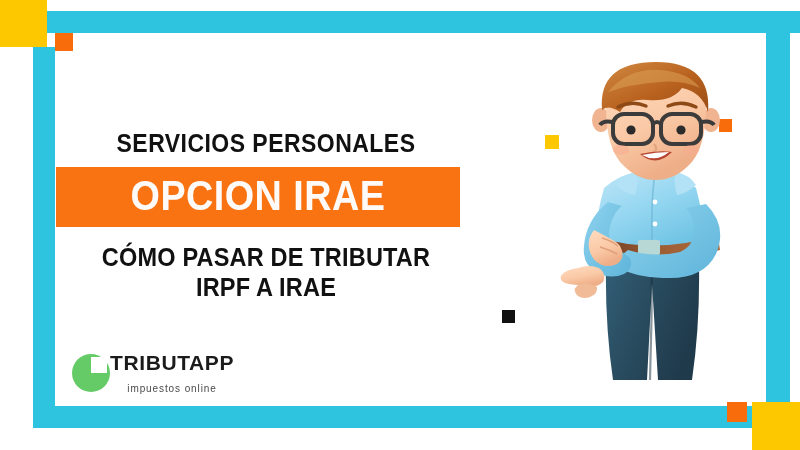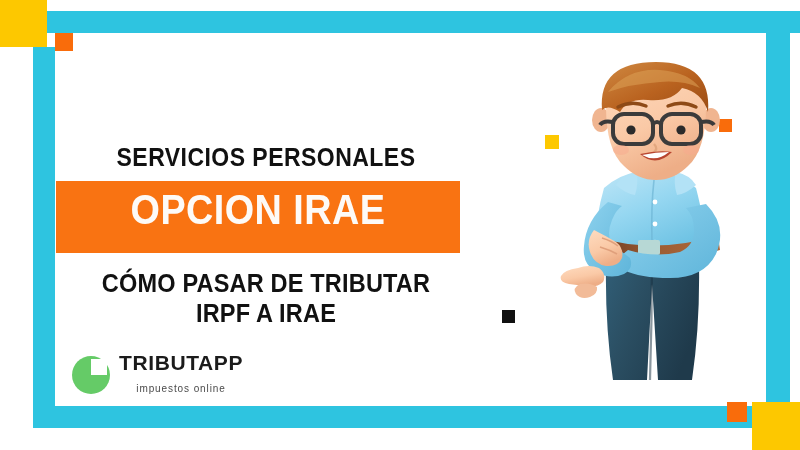--- a/index.html
+++ b/index.html
@@ -27,37 +27,37 @@
   .sq-orange-tl { left:55px;  top:33px;  width:18px;  height:18px; background:#f96c0b; }
 
   .sq-yellow-br { left:752px; top:402px; width:48px;  height:48px; background:#fdc800; }
   .sq-orange-br { left:727px; top:402px; width:20px;  height:20px; background:#f96c0b; }
 
   .sq-yellow-mid { left:545px; top:135px; width:14px; height:14px; background:#fdc800; }
   .sq-orange-mid { left:719px; top:119px; width:13px; height:13px; background:#f96c0b; }
   .sq-black-mid  { left:502px; top:310px; width:13px; height:13px; background:#111111; }
 
   
-  .text-block { position:absolute; left:56px; top:144px; width:420px; }
+  .text-block { position:absolute; left:56px; top:130px; width:420px; }
 
   .eyebrow {
     font-weight:bold;
     font-size:25px;
     letter-spacing:0.5px;
     color:#111111;
     text-align:center;
     line-height:1.05;
     transform:scaleX(0.92);
     transform-origin:center;
   }
 
   .headline-band {
     margin-top:11px;
     background:#f97312;
-    padding:8px 10px 22px 10px;
+    padding:8px 10px 10px 10px;
     width:404px;
   }
   .headline {
     font-weight:bold;
     font-size:42px;
     letter-spacing:0.5px;
     color:#fdfaf7;
     text-align:center;
     line-height:1.0;
     transform:scaleX(0.9);
@@ -72,21 +72,21 @@
     color:#111111;
     text-align:center;
     line-height:1.18;
     letter-spacing:0.2px;
     width:420px;
     transform:scaleX(0.94);
     transform-origin:center;
   }
 
   
-  .logo { position:absolute; left:72px; top:352px; display:flex; align-items:flex-end; gap:9px; }
+  .logo { position:absolute; left:72px; top:352px; display:flex; align-items:center; }
   .logo-mark { position:relative; width:38px; height:38px; }
   .logo-mark .disc {
     position:absolute; left:0; top:0; width:38px; height:38px;
     border-radius:50%; background:#65cb67;
   }
   .logo-mark .notch {
     position:absolute; left:19px; top:3px; width:16px; height:16px;
     background:#ffffff;
   }
   .logo-text { display:flex; flex-direction:column; }

